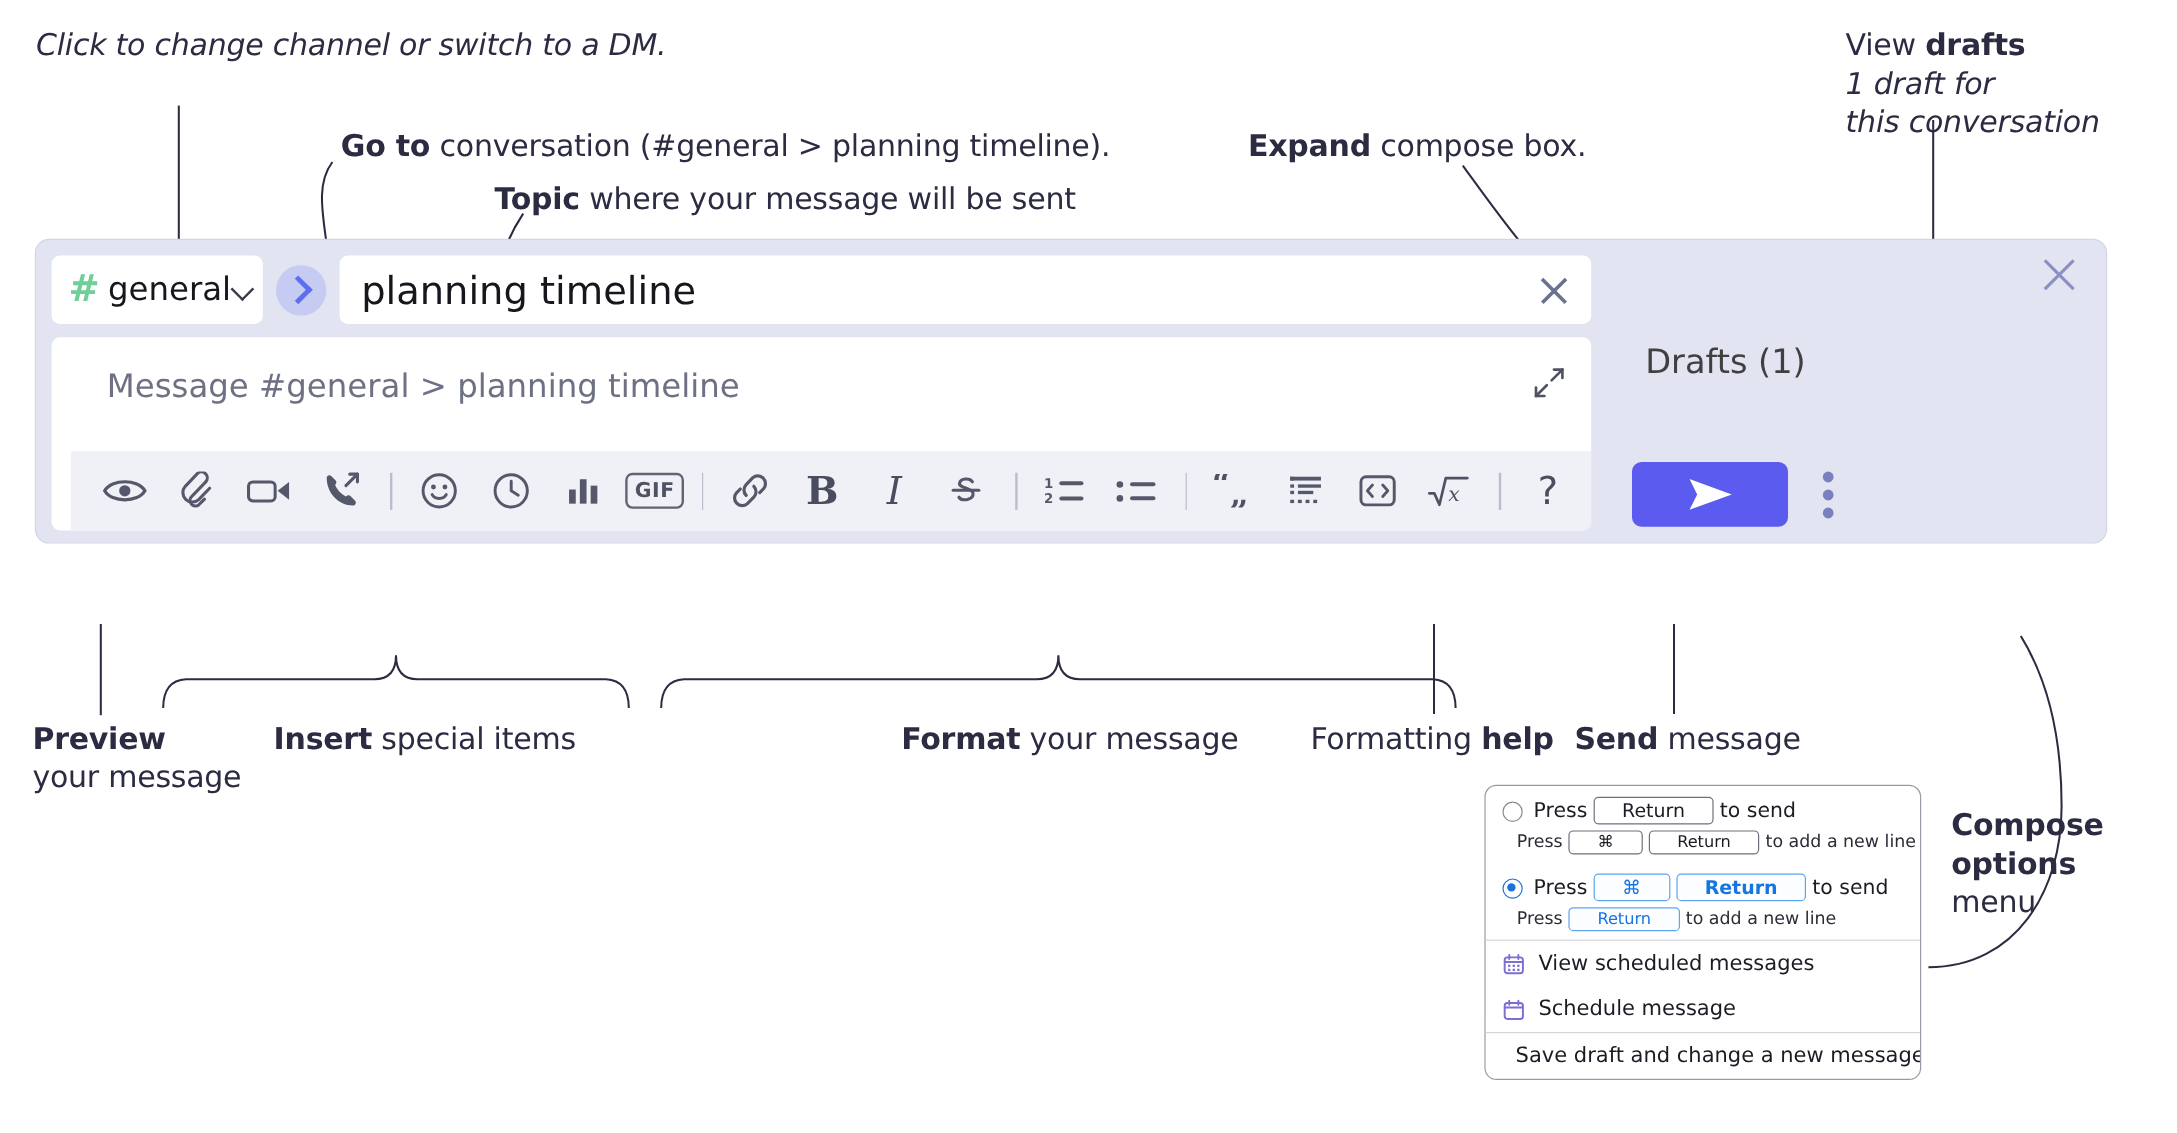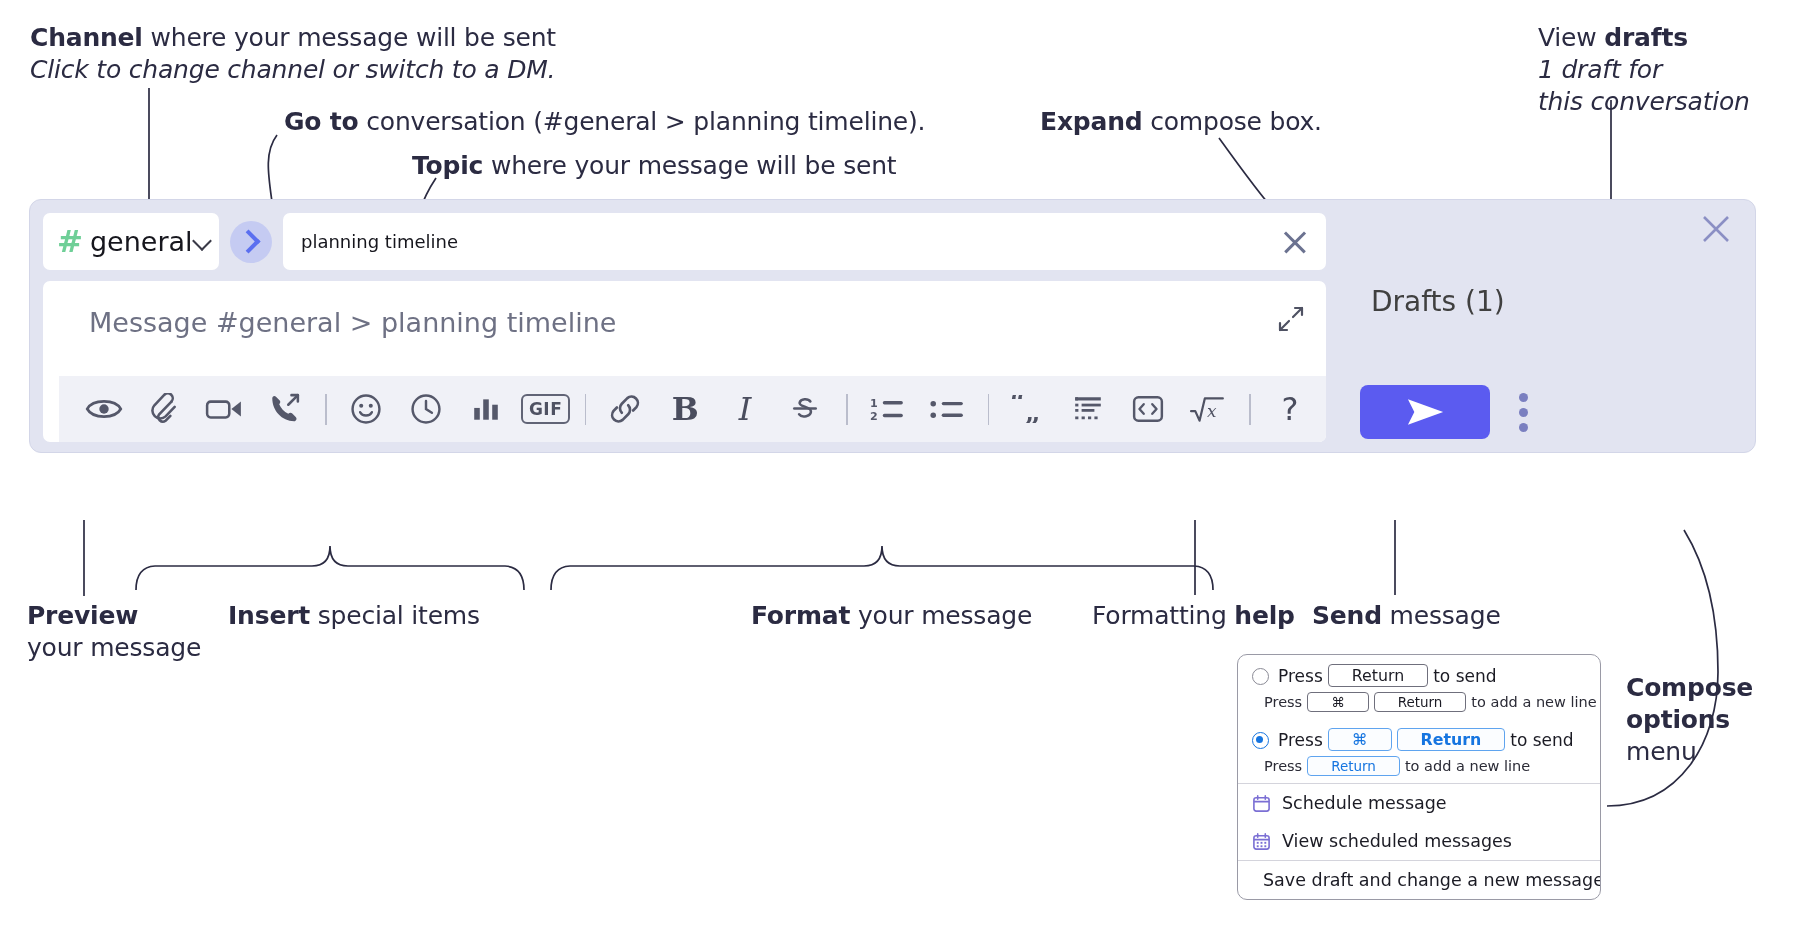--- a/index.html
+++ b/index.html
@@ -114,21 +114,21 @@
     background: #ffffff;
     border-radius: 7px;
     display: flex;
     align-items: center;
     padding: 0 14px 0 18px;
     box-sizing: border-box;
   }
   #topic-value {
     flex: 1;
     font-family: "DejaVu Sans", sans-serif;
-    font-size: 18px;
+    font-size: 32px;
     color: #16161d;
   }
   #topic-clear {
     width: 34px; height: 34px;
     position: relative;
     flex: none;
   }
   #topic-clear::before, #topic-clear::after {
     content: "";
     position: absolute;
@@ -384,21 +384,20 @@
 
     <path d="M1195,595 L1195,520"></path>
 
     <path d="M1395,595 L1395,520"></path>
 
     <path d="M1607,806 C1680,806 1718,742 1718,672 C1718,600 1700,556 1684,530"></path>
   </g>
 </svg>
 
 <div class="anno" style="left:30px; top:22px;">
-  <div><b>Channel</b><span> where your message will be sent</span></div>
   <div><i>Click to change channel or switch to a DM.</i></div>
 </div>
 
 <div class="anno" style="left:284px; top:106px;">
   <b>Go to</b><span> conversation (#general &gt; planning timeline).</span>
 </div>
 
 <div class="anno" style="left:412px; top:150px;">
   <b>Topic</b><span> where your message will be sent</span>
 </div>
@@ -695,41 +694,41 @@
     <span>to add a new line</span>
   </div>
 
   <div class="menu-div"></div>
 
   <div class="menu-item">
     <svg viewBox="0 0 20 20" width="19" height="19">
       <rect x="2" y="4" width="16" height="14" rx="2.4" fill="none" stroke="#7b6fd4" stroke-width="1.7"></rect>
       <path d="M2,8 L18,8" stroke="#7b6fd4" stroke-width="1.7"></path>
       <path d="M6,2 L6,5.5 M14,2 L14,5.5" stroke="#7b6fd4" stroke-width="1.7" stroke-linecap="round"></path>
-    </svg>
-    <span>Schedule message</span>
-  </div>
-
-  <div class="menu-item">
-    <svg viewBox="0 0 20 20" width="19" height="19">
-      <rect x="2" y="4" width="16" height="14" rx="2.4" fill="none" stroke="#7b6fd4" stroke-width="1.7"></rect>
-      <path d="M2,8 L18,8" stroke="#7b6fd4" stroke-width="1.7"></path>
-      <path d="M6,2 L6,5.5 M14,2 L14,5.5" stroke="#7b6fd4" stroke-width="1.7" stroke-linecap="round"></path>
       <g fill="#7b6fd4">
         <rect x="5" y="10.4" width="2" height="2"></rect>
           <rect x="9" y="10.4" width="2" height="2"></rect>
           <rect x="13" y="10.4" width="2" height="2"></rect>
         <rect x="5" y="14" width="2" height="2"></rect>
           <rect x="9" y="14" width="2" height="2"></rect>
           <rect x="13" y="14" width="2" height="2"></rect>
       </g>
     </svg>
     <span>View scheduled messages</span>
   </div>
 
+  <div class="menu-item">
+    <svg viewBox="0 0 20 20" width="19" height="19">
+      <rect x="2" y="4" width="16" height="14" rx="2.4" fill="none" stroke="#7b6fd4" stroke-width="1.7"></rect>
+      <path d="M2,8 L18,8" stroke="#7b6fd4" stroke-width="1.7"></path>
+      <path d="M6,2 L6,5.5 M14,2 L14,5.5" stroke="#7b6fd4" stroke-width="1.7" stroke-linecap="round"></path>
+    </svg>
+    <span>Schedule message</span>
+  </div>
+
   <div class="menu-div"></div>
 
   <div class="menu-item">
     <svg viewBox="0 0 20 20" width="19" height="19">
       <path d="M4,2 L12,2 L16,6 L16,18 L4,18 z" fill="none" stroke="#7b6fd4" stroke-width="1.7" stroke-linejoin="round"></path>
       <path d="M7,11 L9.2,13.2 L13.4,8.6" fill="none" stroke="#7b6fd4" stroke-width="1.7" stroke-linecap="round" stroke-linejoin="round"></path>
     </svg>
     <span>Save draft and change a new message</span>
   </div>
 </div>

